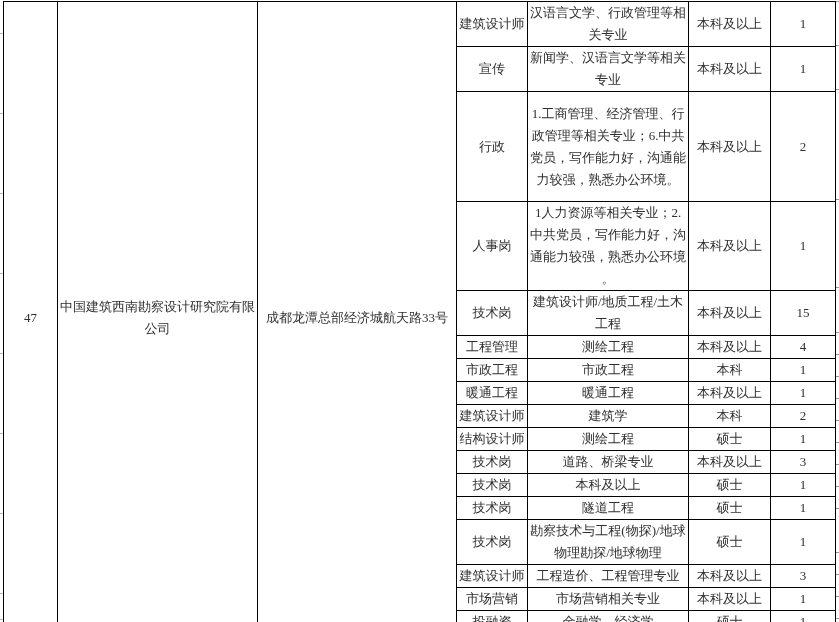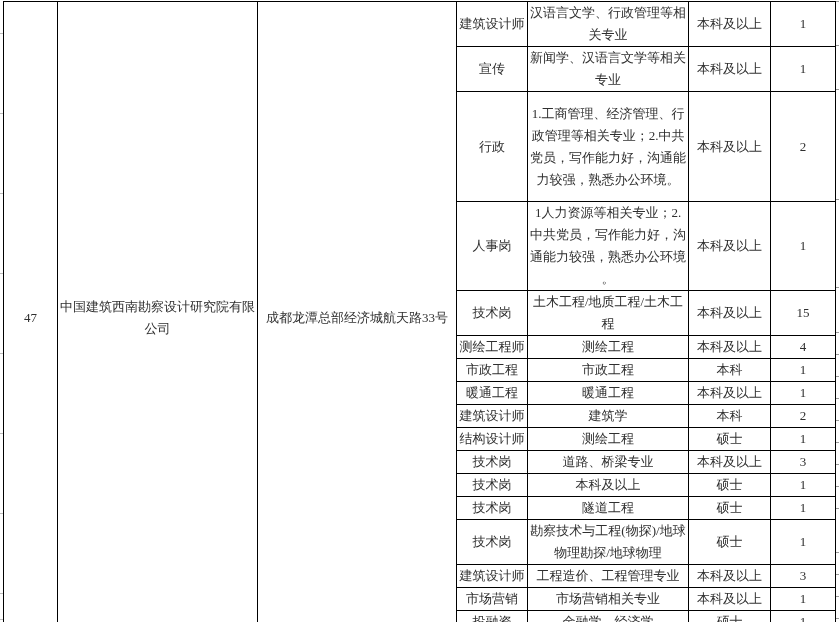--- a/index.html
+++ b/index.html
@@ -81,38 +81,38 @@
         <td class="count-cell">1</td>
       </tr>
       <tr style="height:44px">
         <td>宣传</td>
         <td class="major-cell">新闻学、汉语言文学等相关专业</td>
         <td>本科及以上</td>
         <td class="count-cell">1</td>
       </tr>
       <tr style="height:110px">
         <td>行政</td>
-        <td class="major-cell">1.工商管理、经济管理、行政管理等相关专业；2.中共党员，写作能力好，沟通能力较强，熟悉办公环境。</td>
+        <td class="major-cell">1.工商管理、经济管理、行政管理等相关专业；6.中共党员，写作能力好，沟通能力较强，熟悉办公环境。</td>
         <td>本科及以上</td>
         <td class="count-cell">2</td>
       </tr>
       <tr style="height:88px">
         <td>人事岗</td>
         <td class="major-cell">1人力资源等相关专业；2.中共党员，写作能力好，沟通能力较强，熟悉办公环境。</td>
         <td>本科及以上</td>
         <td class="count-cell">1</td>
       </tr>
       <tr style="height:45px">
         <td>技术岗</td>
-        <td class="major-cell">土木工程/地质工程/土木工程</td>
+        <td class="major-cell">建筑设计师/地质工程/土木工程</td>
         <td>本科及以上</td>
         <td class="count-cell">15</td>
       </tr>
       <tr style="height:22px">
-        <td>测绘工程师</td>
+        <td>工程管理</td>
         <td class="major-cell">测绘工程</td>
         <td>本科及以上</td>
         <td class="count-cell">4</td>
       </tr>
       <tr style="height:22px">
         <td>市政工程</td>
         <td class="major-cell">市政工程</td>
         <td>本科</td>
         <td class="count-cell">1</td>
       </tr>

